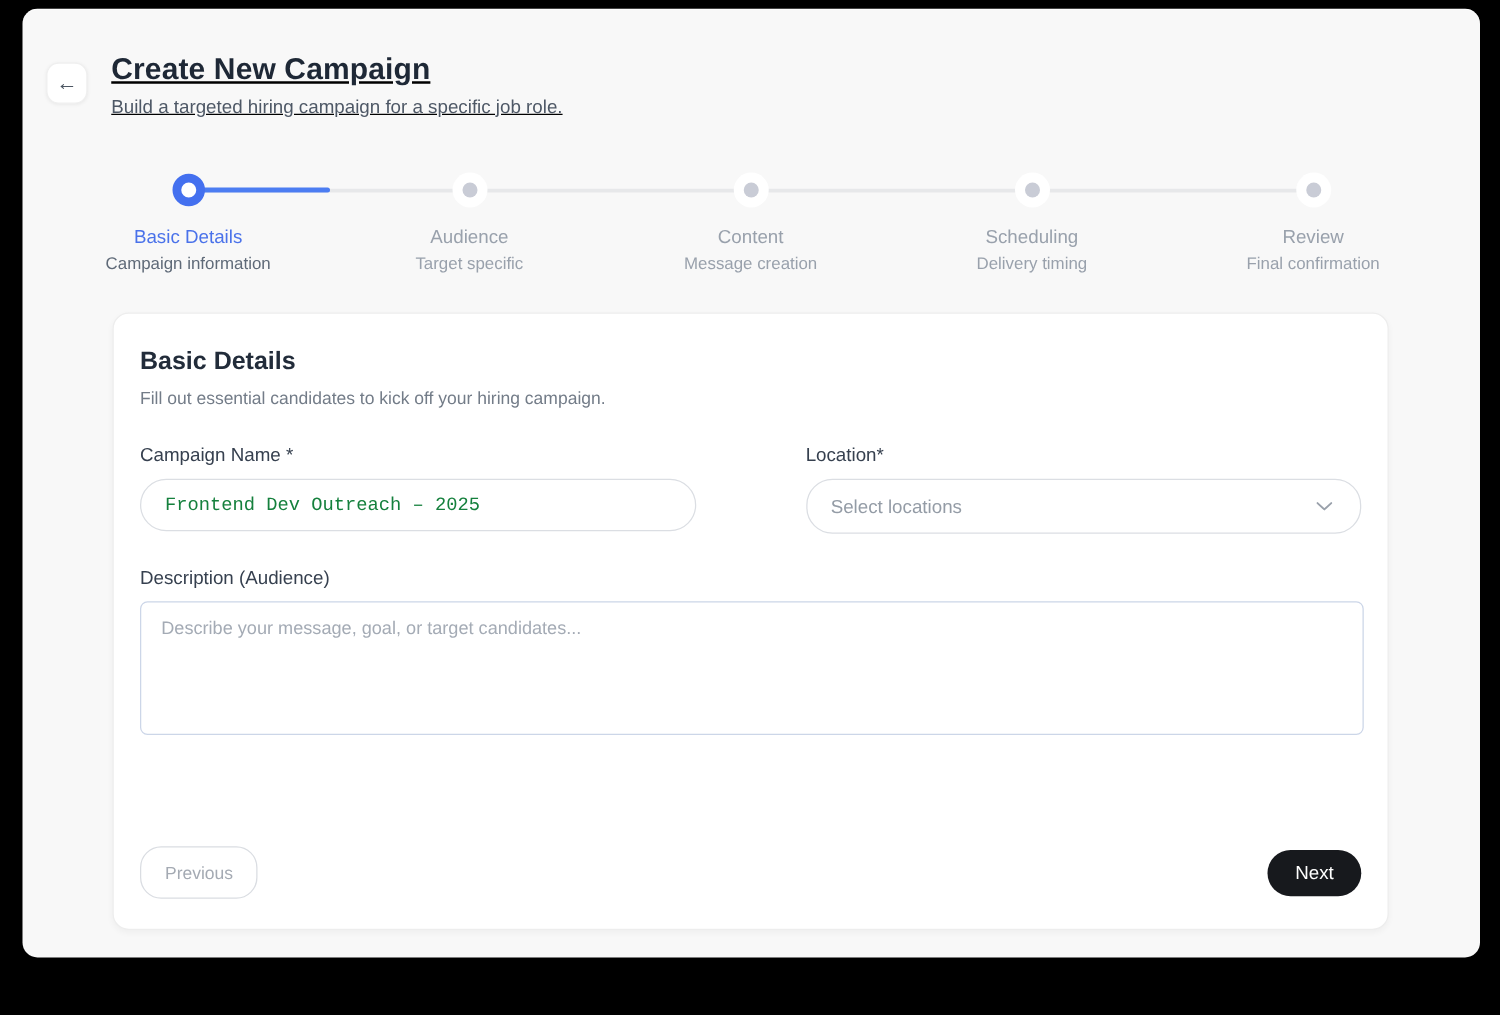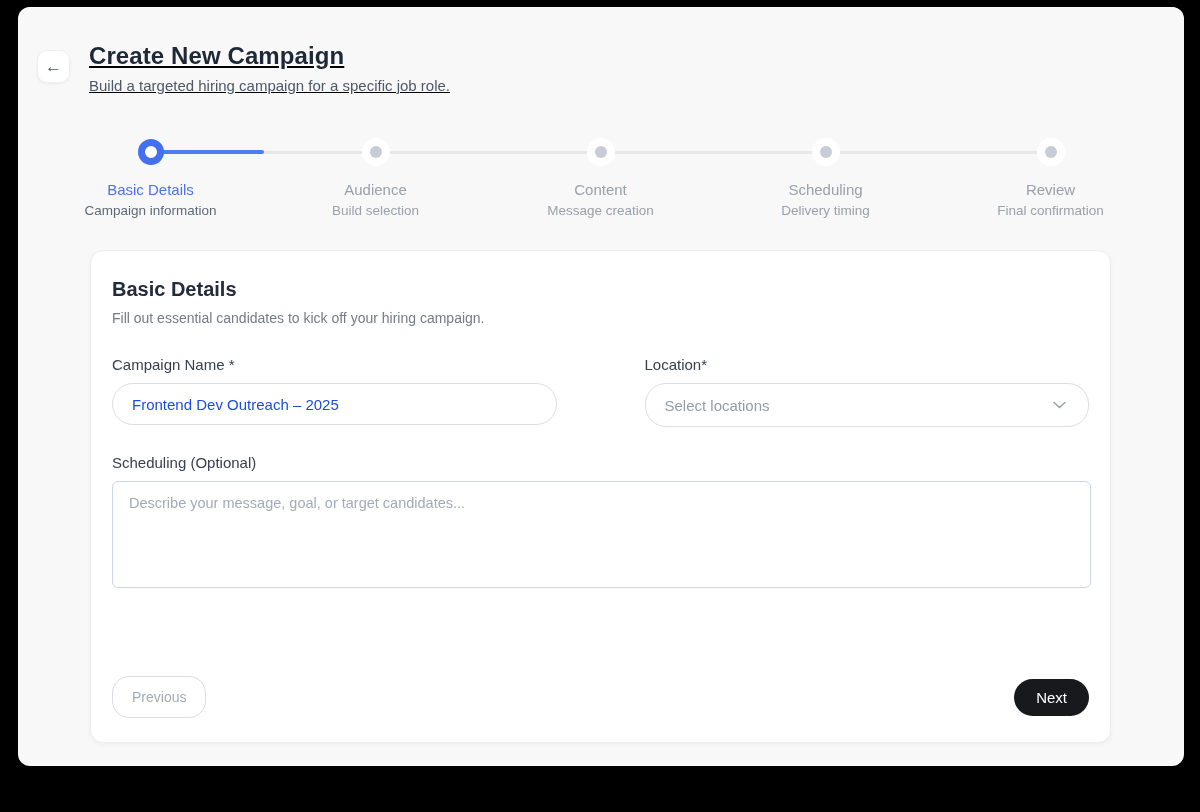--- a/index.html
+++ b/index.html
@@ -60,21 +60,21 @@
     padding:26px 21px 24px 21px;
   }
   .card-title { font-size:20px; font-weight:700; color:#222c3a; line-height:25px; }
   .card-subtitle { margin-top:7px; font-size:14px; color:#737c88; line-height:18px; }
 
   .field-grid { display:grid; grid-template-columns:1fr 1fr; column-gap:88px; margin-top:28px; }
   .field-label { font-size:15px; color:#36404f; font-weight:500; line-height:20px; }
   .text-input {
     margin-top:8px; width:100%; height:42px;
     border:1px solid #dbdee3; border-radius:21px; background:#fff;
-    padding:0 19px; font-family:Liberation Sans, sans-serif; font-size:15px; color:#1d4ed8; outline:none;
+    padding:0 19px; font-family:Liberation Mono, monospace; font-size:15px; color:#15803d; outline:none;
   }
   .select-box {
     margin-top:8px; width:100%; height:44px;
     border:1px solid #dbdee3; border-radius:21px; background:#fff;
     padding:0 19px; display:flex; align-items:center; justify-content:space-between;
     cursor:pointer;
   }
   .select-placeholder { font-size:15px; color:#949ca6; }
   .chevron-icon { display:flex; align-items:center; margin-right:3px; }
 
@@ -122,21 +122,21 @@
             <div class="dot-active"></div>
           </div>
         <div class="step-label">Basic Details</div>
         <div class="step-sub">Campaign information</div>
       </div>
       <div class="step">
         <div class="dot-wrap">
             <div class="dot-inactive"></div>
           </div>
         <div class="step-label">Audience</div>
-        <div class="step-sub">Build selection</div>
+        <div class="step-sub">Target specific</div>
       </div>
       <div class="step">
         <div class="dot-wrap">
             <div class="dot-inactive"></div>
           </div>
         <div class="step-label">Content</div>
         <div class="step-sub">Message creation</div>
       </div>
       <div class="step">
         <div class="dot-wrap">
@@ -171,21 +171,21 @@
           <span class="chevron-icon">
             <svg width="13" height="8" viewBox="0 0 13 8" fill="none">
               <path d="M1 1.5 L6.5 6.5 L12 1.5" stroke="#9aa1ab" stroke-width="1.6" stroke-linecap="round" stroke-linejoin="round"></path>
             </svg>
           </span>
         </div>
       </div>
     </div>
 
     <div class="desc-block">
-      <div class="field-label">Scheduling (Optional)</div>
+      <div class="field-label">Description (Audience)</div>
       <textarea class="textarea" placeholder="Describe your message, goal, or target candidates..." style=""></textarea>
     </div>
 
     <div class="card-footer">
       <button class="prev-btn">Previous</button>
       <button class="next-btn">Next</button>
     </div>
   </div>
 
 </div>

